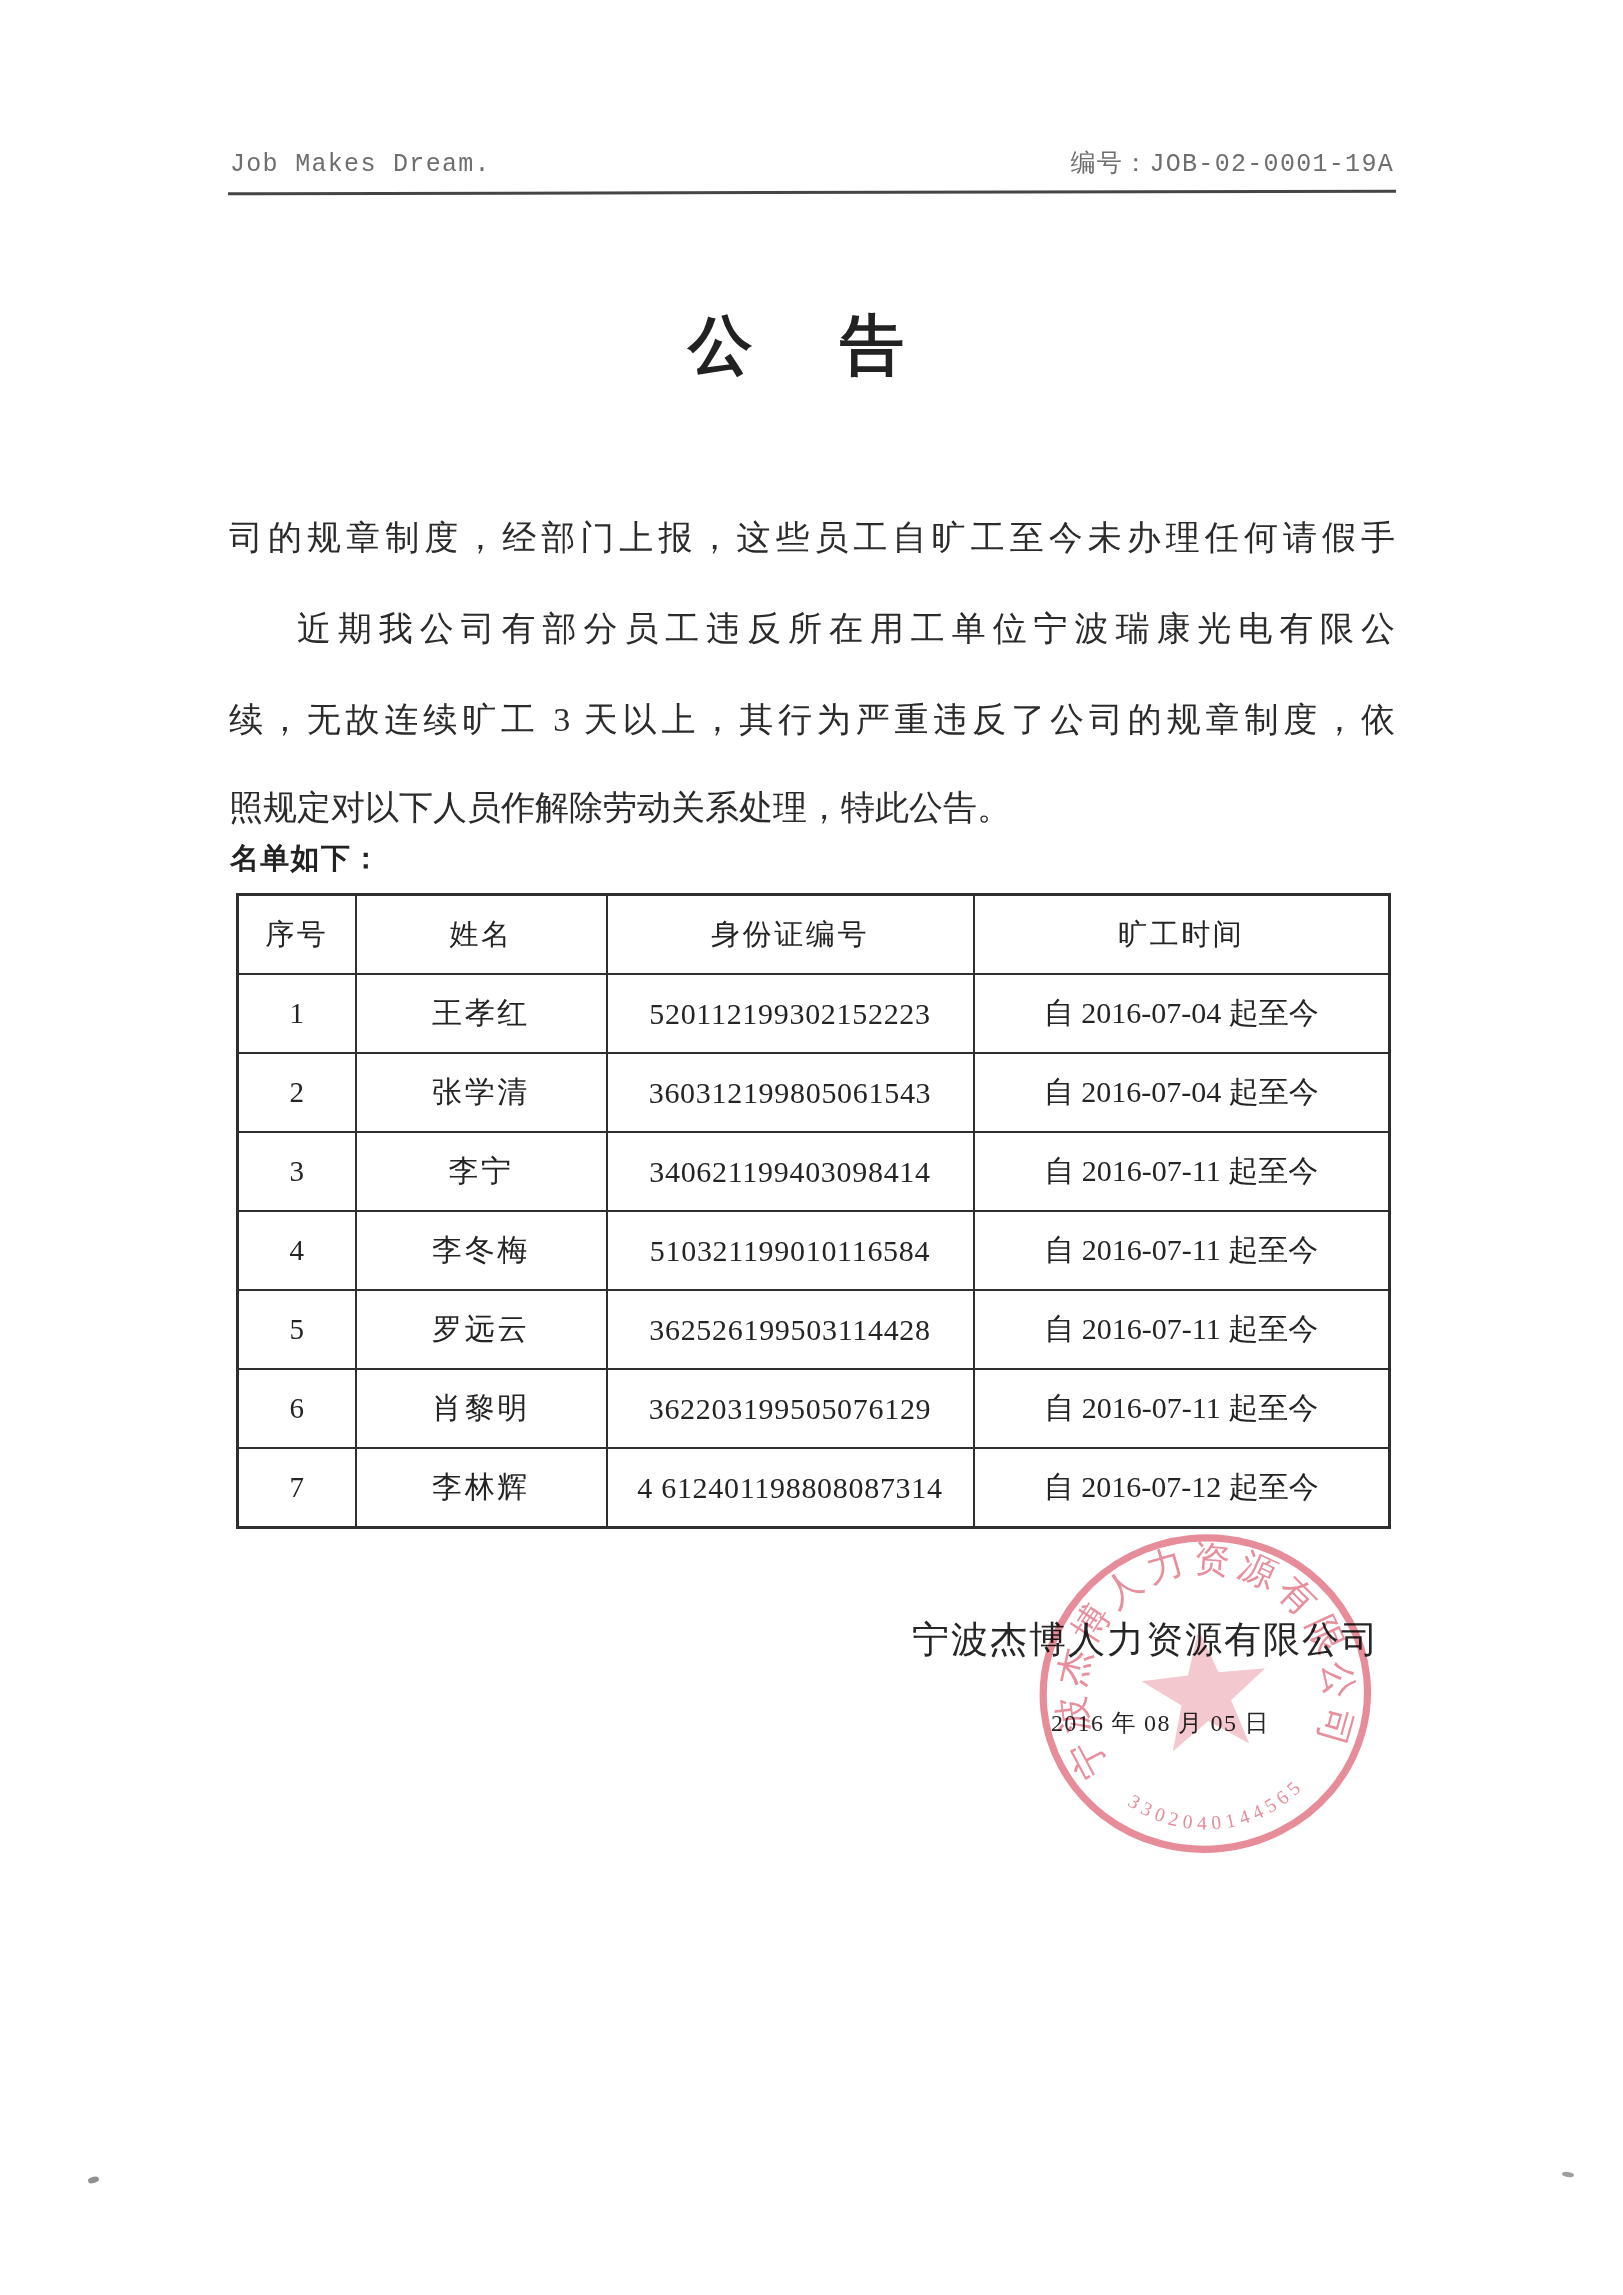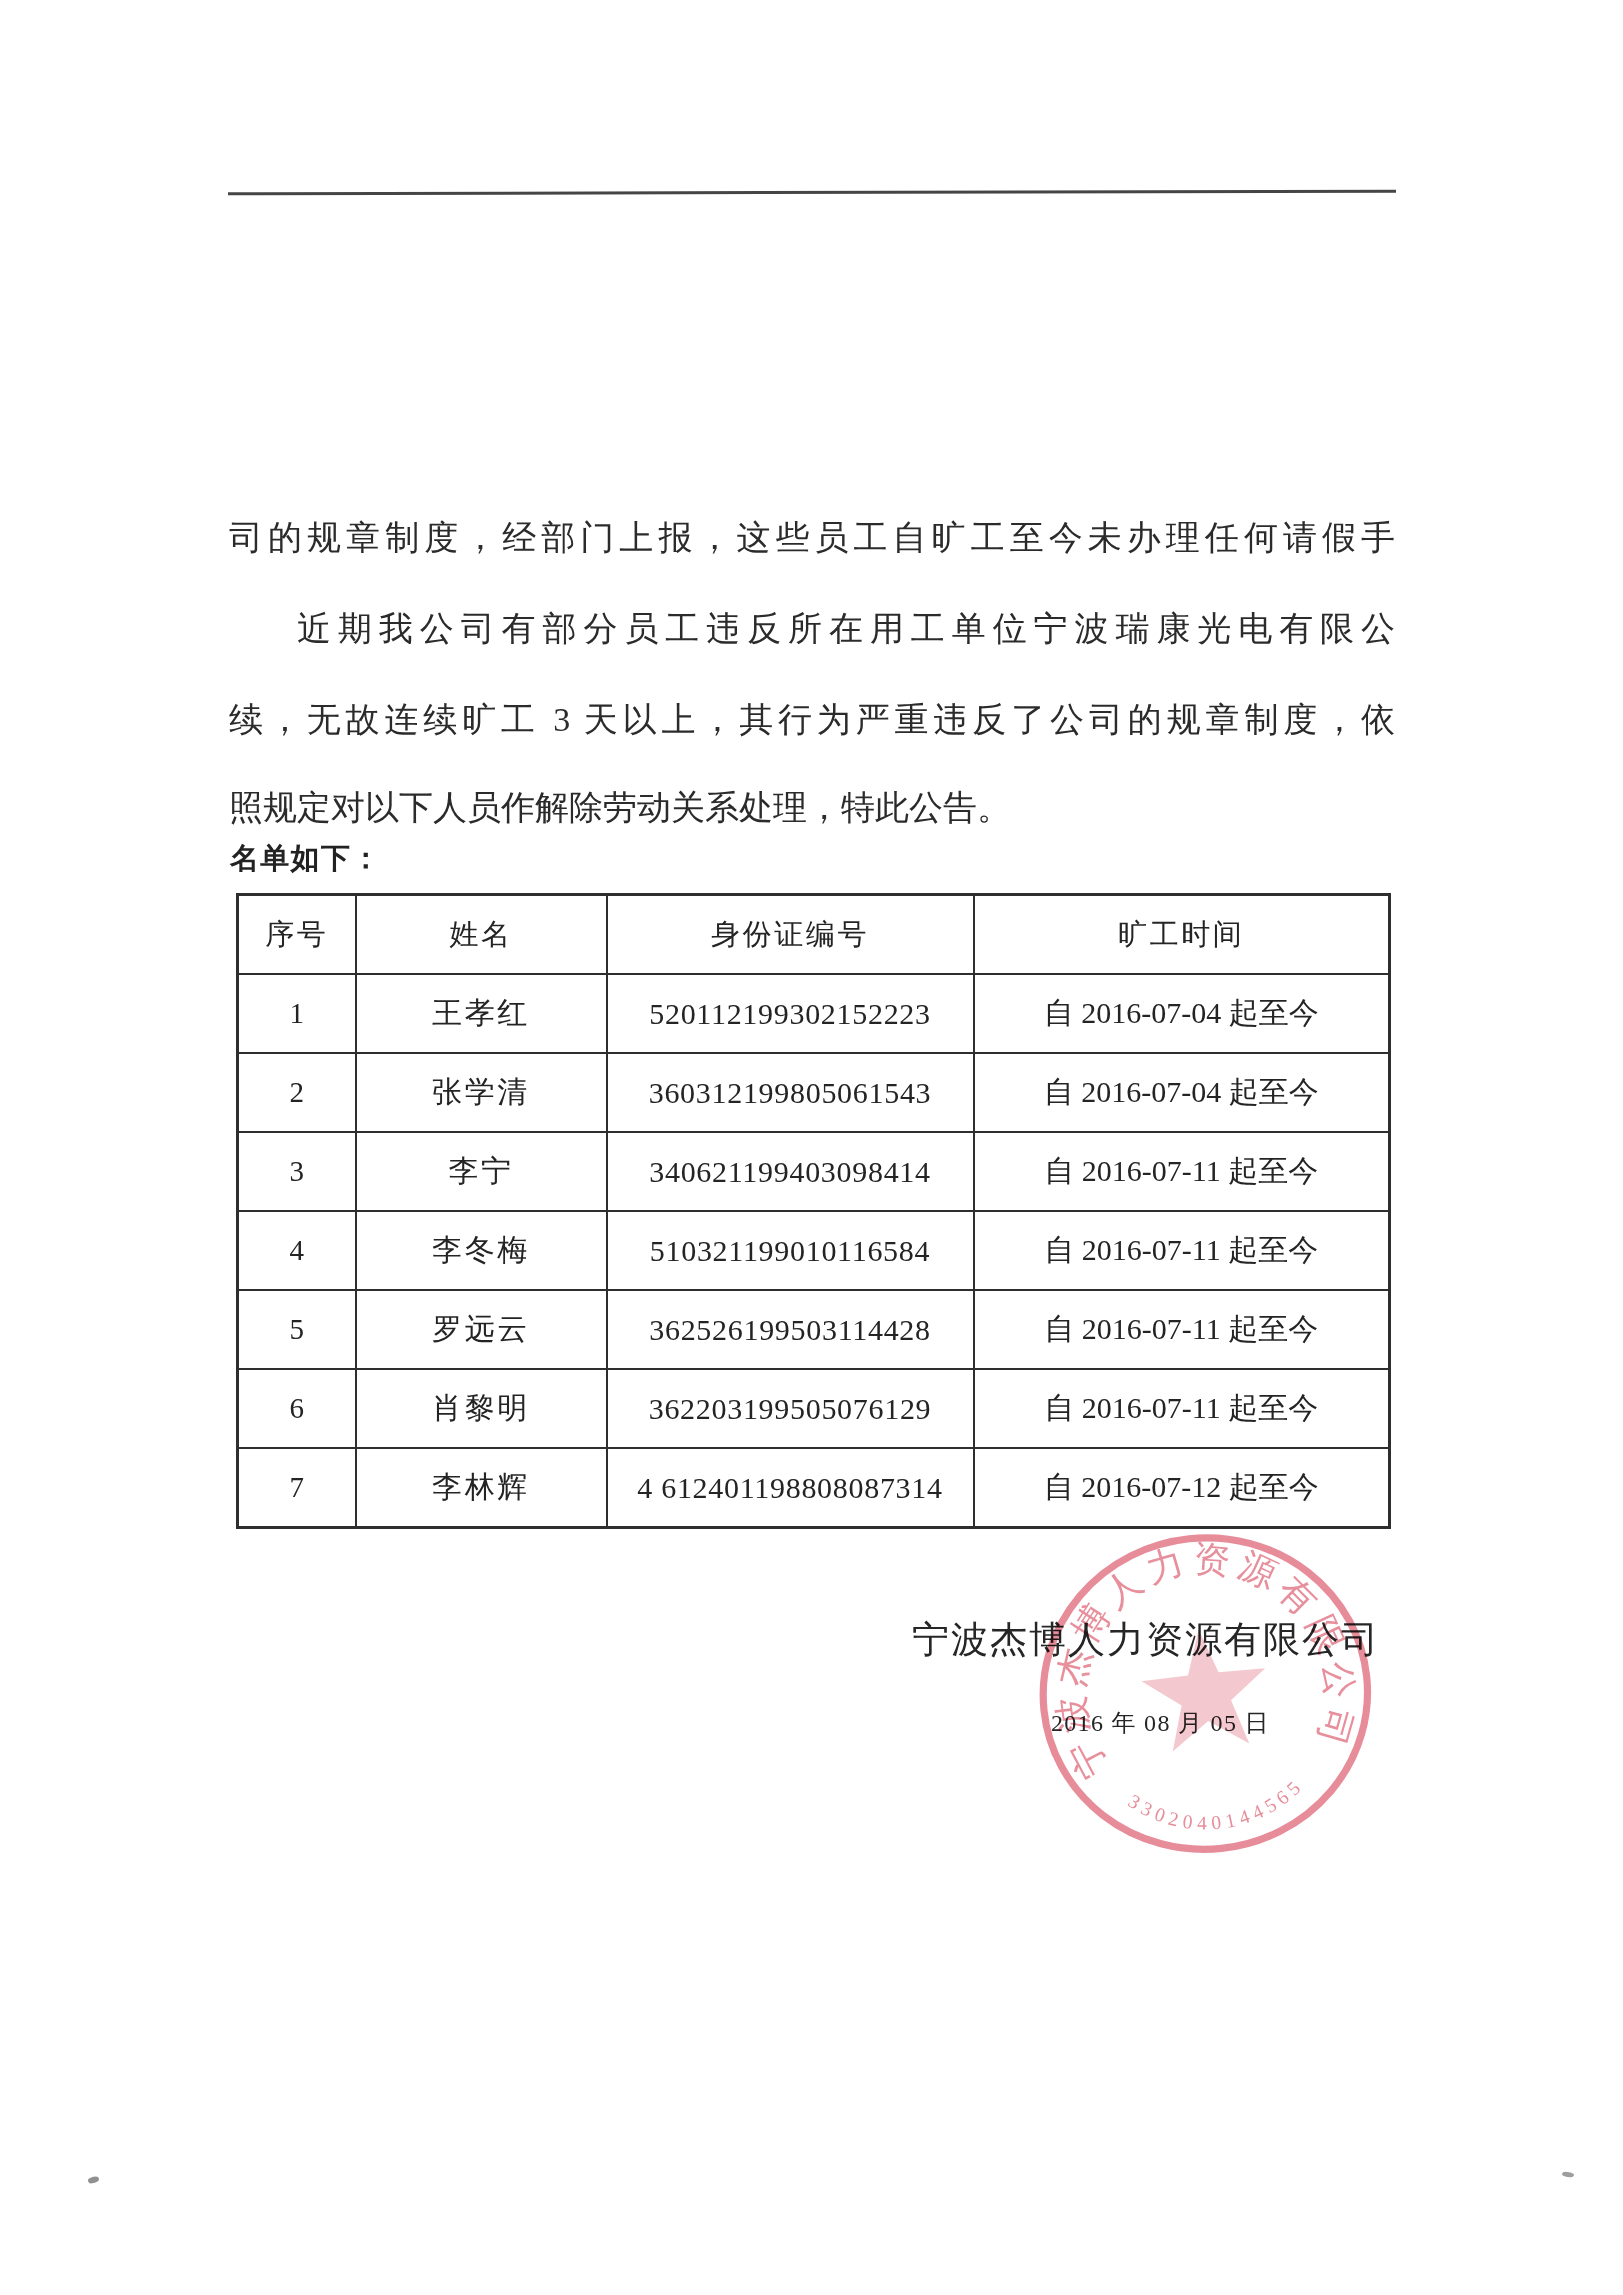--- a/index.html
+++ b/index.html
@@ -84,22 +84,27 @@
   
   .speck{position:absolute;border-radius:45%;}
   .speck-left{left:88px;top:2177px;width:10.5px;height:5.9px;background:#6b6b6b;opacity:.75;transform:rotate(-15deg);}
   .speck-right{left:1562px;top:2172px;width:11.8px;height:5.2px;background:#757575;opacity:.7;transform:rotate(8deg);}
 </style>
 </head>
 <body>
 
 <div class="page">
 
+  <div class="doc-header">
+    <span>Job Makes Dream.</span>
+    <span>编号：JOB-02-0001-19A</span>
+  </div>
   <div class="header-rule"></div>
 
+  <div class="doc-title">公　告</div>
 
   <div class="paragraph">
     <div class="line">司的规章制度，经部门上报，这些员工自旷工至今未办理任何请假手</div>
     <div class="line first">近期我公司有部分员工违反所在用工单位宁波瑞康光电有限公</div>
     <div class="line">续，无故连续旷工 3 天以上，其行为严重违反了公司的规章制度，依</div>
     <div class="line last">照规定对以下人员作解除劳动关系处理，特此公告。</div>
   </div>
 
   <div class="list-label">名单如下：</div>
 

